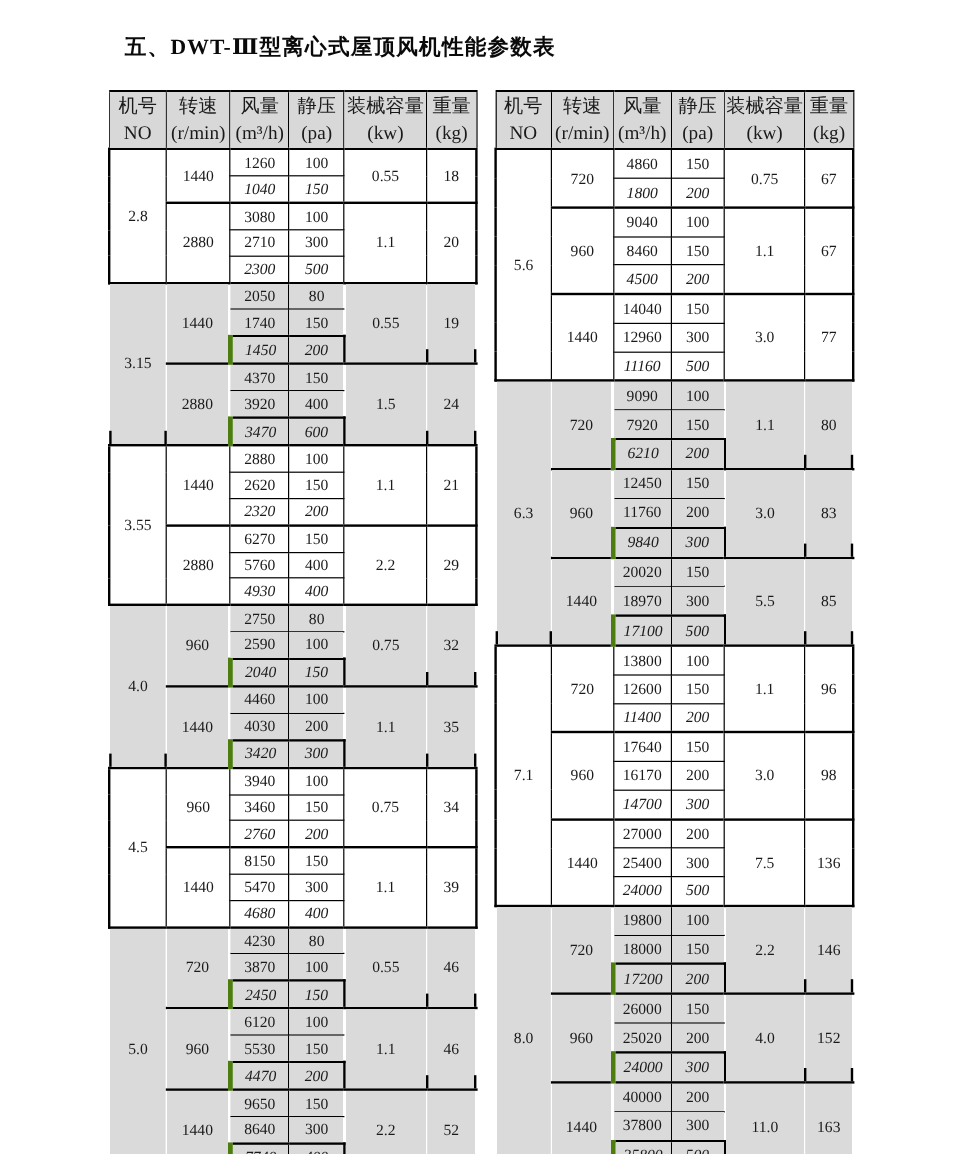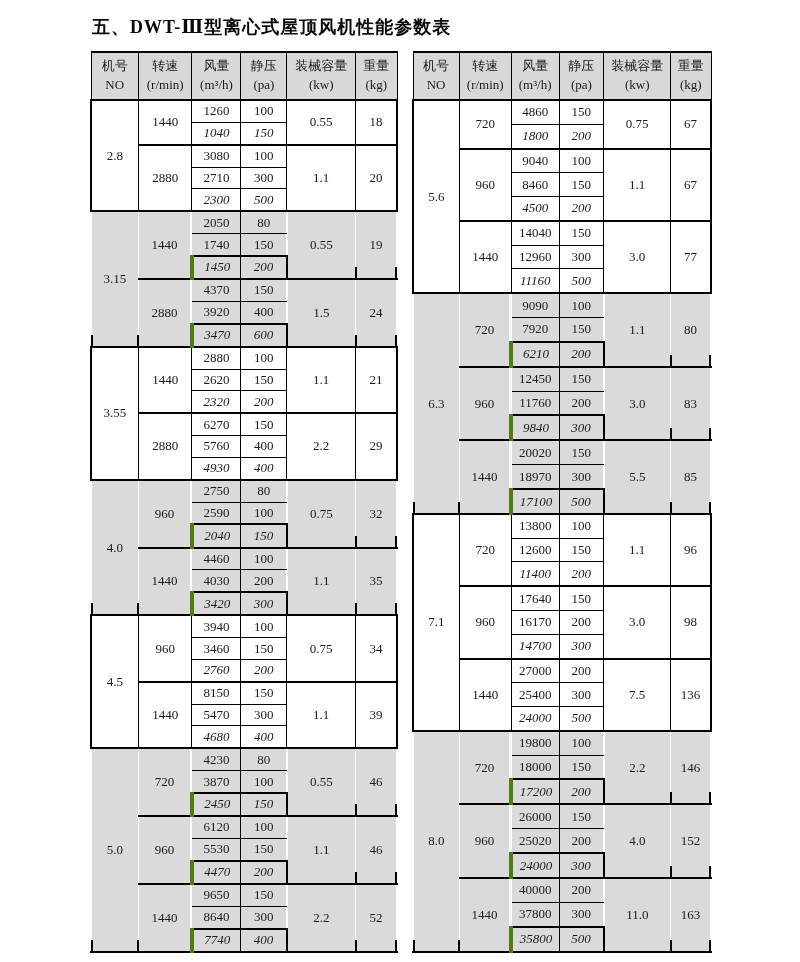--- a/index.html
+++ b/index.html
@@ -8,21 +8,21 @@
     width: 800px; height: 962px;
     overflow: hidden;
     font-family: "Liberation Serif", "DejaVu Serif", serif;
   }
   .page {
     position: relative;
     width: 800px; height: 962px;
     background: var(--page-bg, #fff);
   }
   .title {
-    margin: 4px;
+    margin: 16px;
     padding: 11px 0 8px 88px;
     font-size: 18px;
     font-weight: bold;
     letter-spacing: 1px;
     color: #0a0a0a;
   }
   .tables {
     display: flex;
     gap: 14px;
     padding: 0 88px 0 90px;
@@ -43,21 +43,21 @@
     vertical-align: middle;
     padding: 0;
     position: relative;
     font-weight: normal;
     color: #1a1a1a;
   }
   thead th {
     background: var(--header-bg, #d8d8d8);
     border-top-width: 2px;
     border-bottom-width: 2px;
-    font-size: 13px;
+    font-size: 16px;
     line-height: 1.45;
     height: 46px;
   }
   td { font-size: 13px; }
   td.c-no     { border-left-width: 2px; }
   td.c-weight { border-right-width: 2px; }
   td.grp-end  { border-bottom-width: 2px; }
   tr.glast td.c-airflow,
   tr.glast td.c-pressure { border-bottom-width: 2px; font-style: italic; }
 

